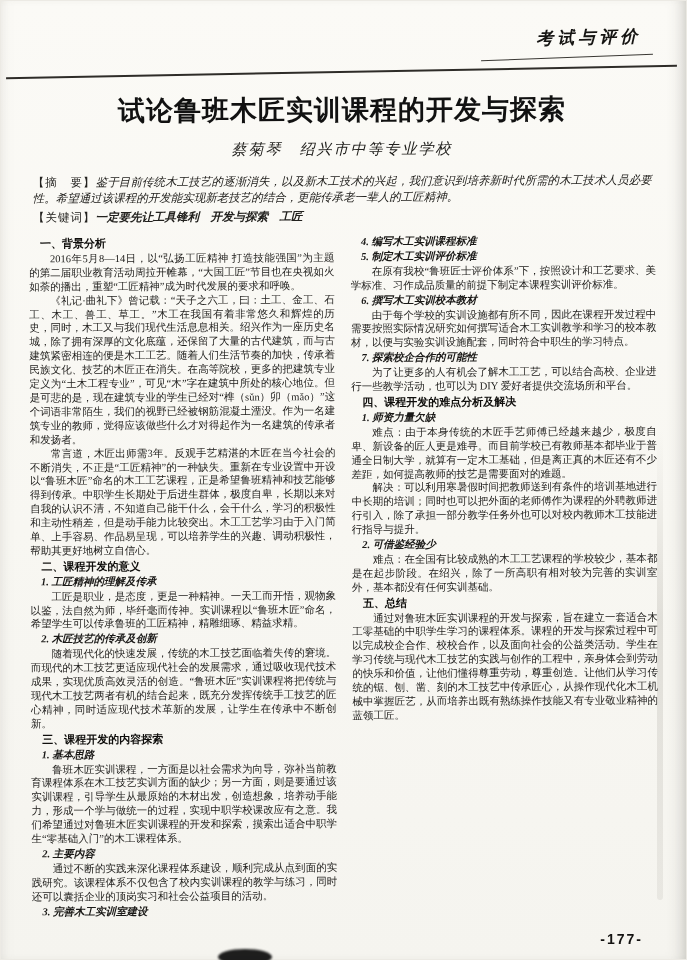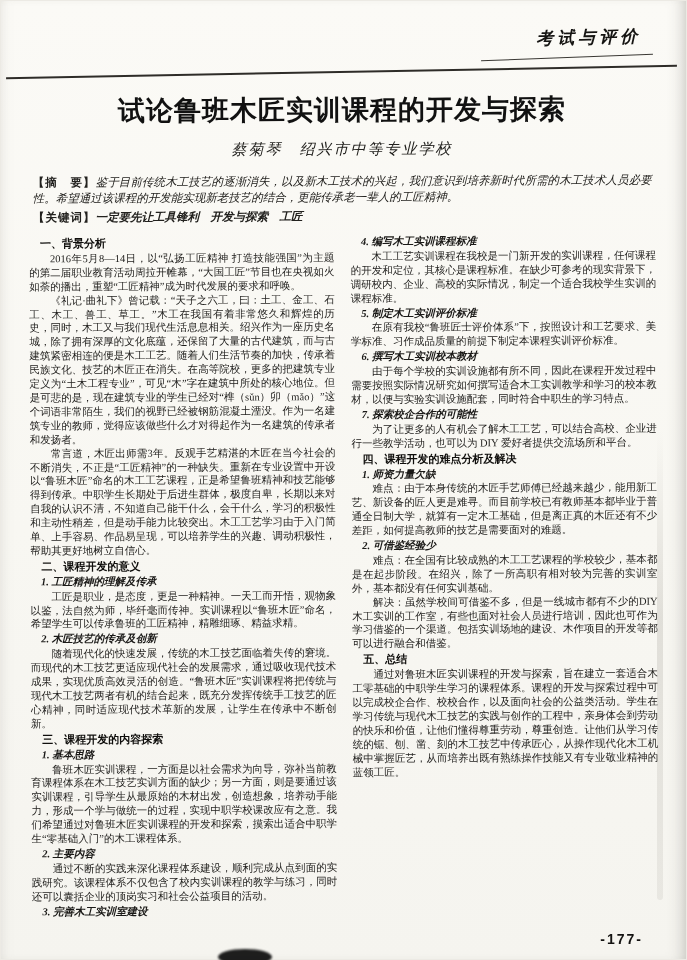--- a/index.html
+++ b/index.html
@@ -43,21 +43,21 @@
     margin:12px 0 0 0; text-align:center;
     font-size:15px; font-style:italic; letter-spacing:2px;
     color:#23221f;
   }
   .abstract{
     margin:14px 4px 0 4px;
     font-size:11.5px; line-height:16px; text-align:justify;
     font-style:italic; color:#22211e;
   }
   .abstract .lbl, .keywords .lbl{
-    font-style:normal; font-weight:bold;
+    font-style:normal; font-weight:normal;
     font-family:"Liberation Sans","DejaVu Sans",sans-serif;
     letter-spacing:1px;
   }
   .keywords{
     margin:3px 4px 0 4px;
     font-size:11.5px; line-height:16px;
     font-style:italic; font-weight:600; color:#22211e;
   }
   
   .columns{display:flex; gap:16px; margin-top:10px;}
@@ -119,33 +119,32 @@
           <div class="blk-p">随着现代化的快速发展，传统的木工技艺面临着失传的窘境。而现代的木工技艺更适应现代社会的发展需求，通过吸收现代技术成果，实现优质高效灵活的创造。“鲁班木匠”实训课程将把传统与现代木工技艺两者有机的结合起来，既充分发挥传统手工技艺的匠心精神，同时适应现代技术革新的发展，让学生在传承中不断创新。</div>
           <div class="blk-h1">三、课程开发的内容探索</div>
           <div class="blk-h2">1. 基本思路</div>
           <div class="blk-p">鲁班木匠实训课程，一方面是以社会需求为向导，弥补当前教育课程体系在木工技艺实训方面的缺少；另一方面，则是要通过该实训课程，引导学生从最原始的木材出发，创造想象，培养动手能力，形成一个学与做统一的过程，实现中职学校课改应有之意。我们希望通过对鲁班木匠实训课程的开发和探索，摸索出适合中职学生“零基础入门”的木工课程体系。</div>
           <div class="blk-h2">2. 主要内容</div>
           <div class="blk-p">通过不断的实践来深化课程体系建设，顺利完成从点到面的实践研究。该课程体系不仅包含了校内实训课程的教学与练习，同时还可以囊括企业的顶岗实习和社会公益项目的活动。</div>
           <div class="blk-h2">3. 完善木工实训室建设</div>
         </div>
       <div class="col" id="col-right">
           <div class="blk-h2">4. 编写木工实训课程标准</div>
-          <div class="blk-p">木工工艺实训课程在我校是一门新开发的实训课程，任何课程的开发和定位，其核心是课程标准。在缺少可参考的现实背景下，调研校内、企业、高校的实际情况，制定一个适合我校学生实训的课程标准。</div>
           <div class="blk-h2">5. 制定木工实训评价标准</div>
           <div class="blk-p">在原有我校“鲁班匠士评价体系”下，按照设计和工艺要求、美学标准、习作成品质量的前提下制定本课程实训评价标准。</div>
           <div class="blk-h2">6. 撰写木工实训校本教材</div>
           <div class="blk-p">由于每个学校的实训设施都有所不同，因此在课程开发过程中需要按照实际情况研究如何撰写适合木工实训教学和学习的校本教材，以便与实验实训设施配套，同时符合中职生的学习特点。</div>
           <div class="blk-h2">7. 探索校企合作的可能性</div>
           <div class="blk-p">为了让更多的人有机会了解木工工艺，可以结合高校、企业进行一些教学活动，也可以为 DIY 爱好者提供交流场所和平台。</div>
           <div class="blk-h1">四、课程开发的难点分析及解决</div>
           <div class="blk-h2">1. 师资力量欠缺</div>
-          <div class="blk-p">难点：由于本身传统的木匠手艺师傅已经越来越少，能用新工艺、新设备的匠人更是难寻。而目前学校已有教师基本都毕业于普通全日制大学，就算有一定木工基础，但是离正真的木匠还有不少差距，如何提高教师的技艺是需要面对的难题。</div>
+          <div class="blk-p">难点：由于本身传统的木匠手艺师傅已经越来越少，极度自卑、新设备的匠人更是难寻。而目前学校已有教师基本都毕业于普通全日制大学，就算有一定木工基础，但是离正真的木匠还有不少差距，如何提高教师的技艺是需要面对的难题。</div>
+          <div class="blk-p">解决：可以利用寒暑假时间把教师送到有条件的培训基地进行中长期的培训；同时也可以把外面的老师傅作为课程的外聘教师进行引入，除了承担一部分教学任务外也可以对校内教师木工技能进行指导与提升。</div>
           <div class="blk-h2">2. 可借鉴经验少</div>
           <div class="blk-p">难点：在全国有比较成熟的木工工艺课程的学校较少，基本都是在起步阶段。在绍兴，除了一所高职有相对较为完善的实训室外，基本都没有任何实训基础。</div>
-          <div class="blk-p">解决：虽然学校间可借鉴不多，但是一线城市都有不少的DIY木工实训的工作室，有些也面对社会人员进行培训，因此也可作为学习借鉴的一个渠道。包括实训场地的建设、木作项目的开发等都可以进行融合和借鉴。</div>
           <div class="blk-h1">五、总结</div>
           <div class="blk-p">通过对鲁班木匠实训课程的开发与探索，旨在建立一套适合木工零基础的中职学生学习的课程体系。课程的开发与探索过程中可以完成校企合作、校校合作，以及面向社会的公益类活动。学生在学习传统与现代木工技艺的实践与创作的工程中，亲身体会到劳动的快乐和价值，让他们懂得尊重劳动，尊重创造。让他们从学习传统的锯、刨、凿、刻的木工技艺中传承匠心，从操作现代化木工机械中掌握匠艺，从而培养出既有熟练操作技能又有专业敬业精神的蓝领工匠。</div>
         </div>
     </div>
   </div>
 
   <div class="page-number">-177-</div>
   <div class="scan-blob"></div>
   <div class="scan-streak"></div>
 </div>

